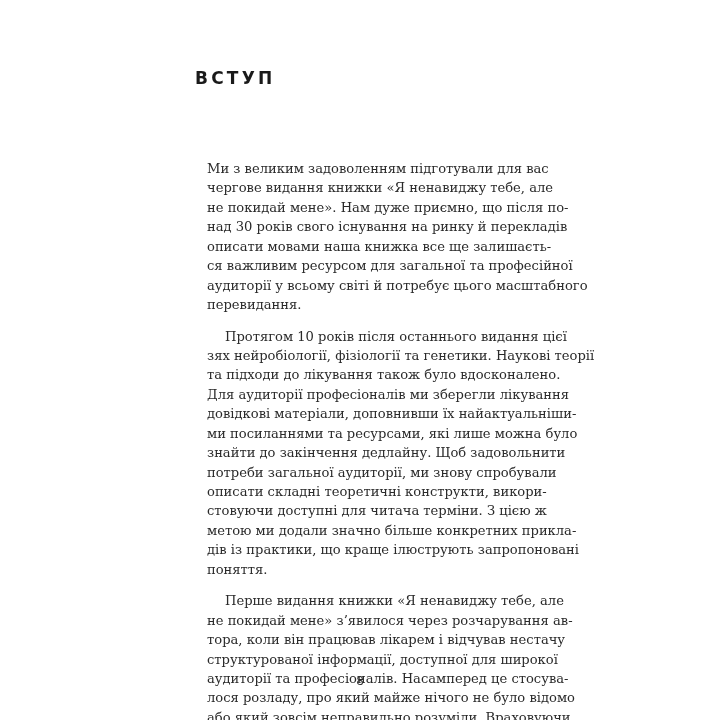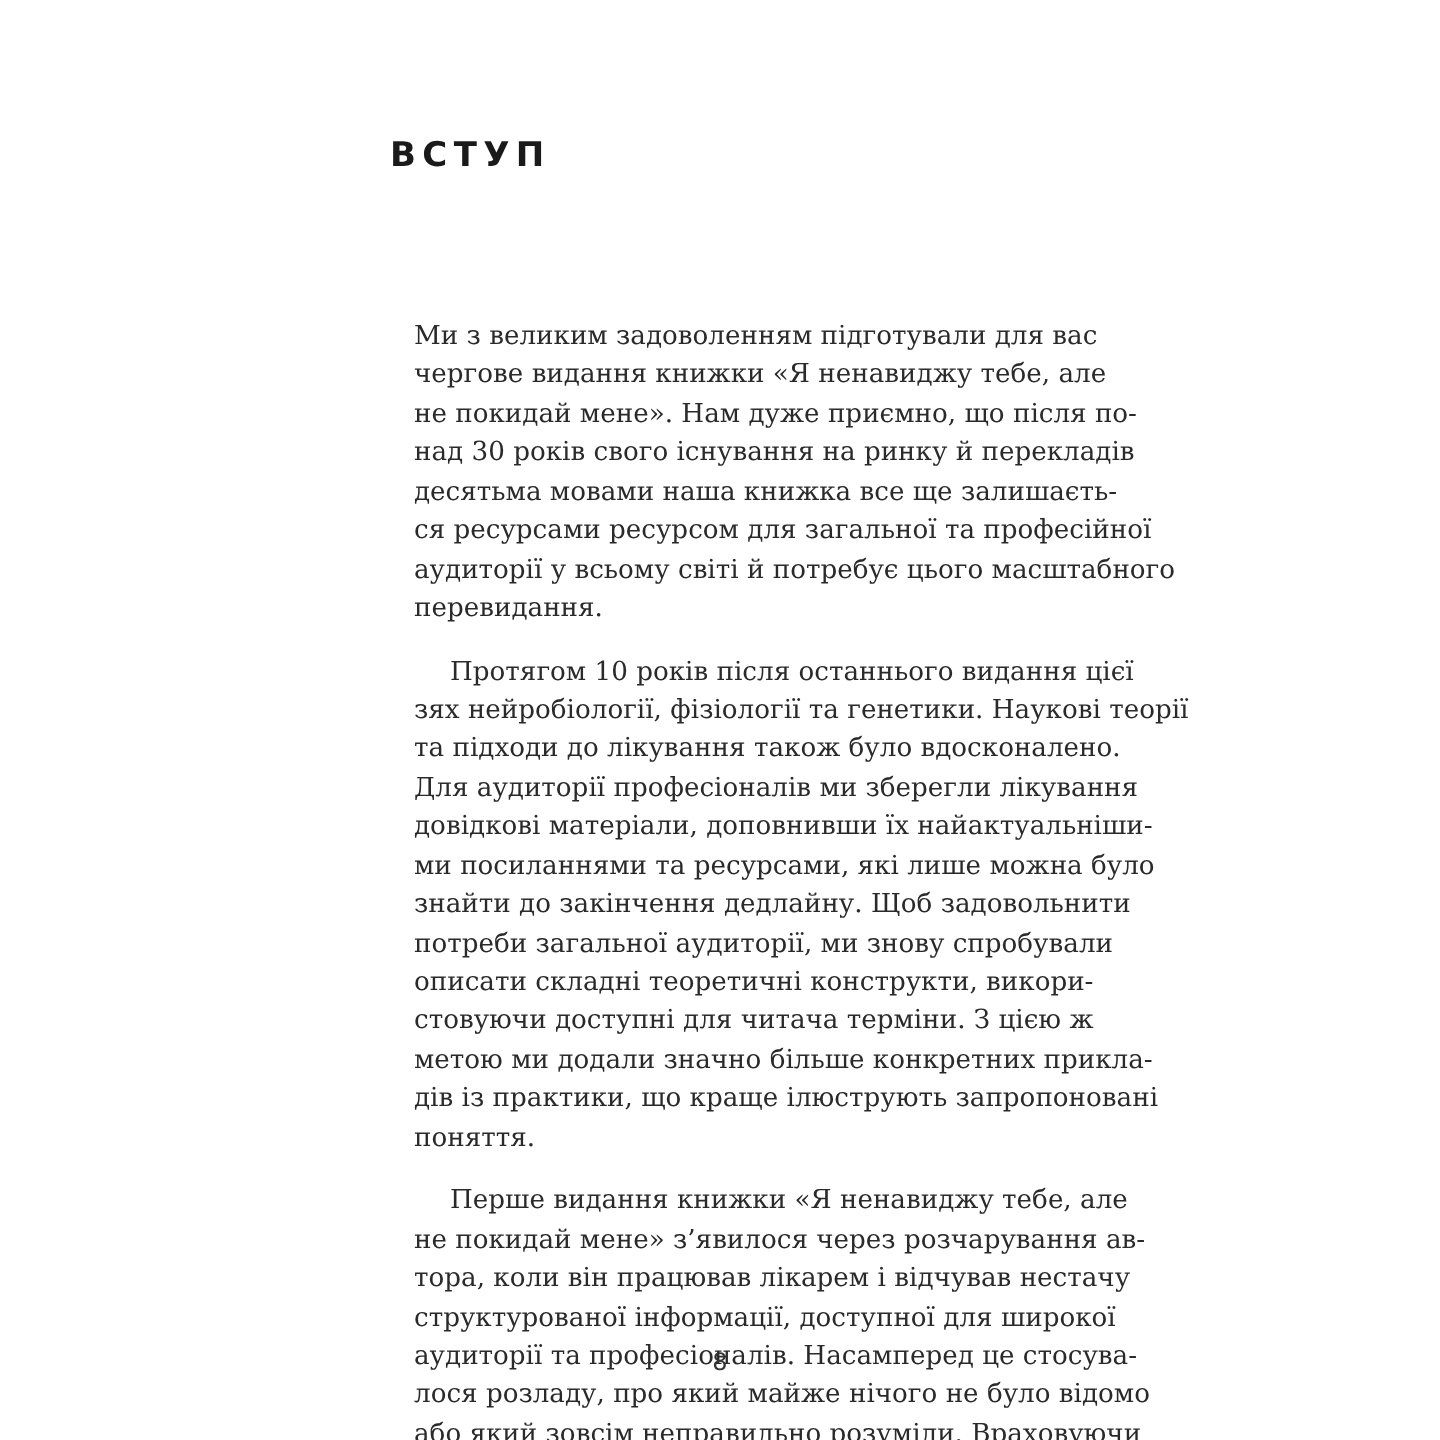--- a/index.html
+++ b/index.html
@@ -76,22 +76,22 @@
 
 <div class="page">
   <h1 class="heading">ВСТУП</h1>
 
   <div class="body-text">
     <div class="para">
       <span class="line">Ми з великим задоволенням підготували для вас</span>
       <span class="line">чергове видання книжки «Я ненавиджу тебе, але</span>
       <span class="line">не покидай мене». Нам дуже приємно, що після по-</span>
       <span class="line">над 30 років свого існування на ринку й перекладів</span>
-      <span class="line">десятьма мовами наша книжка все ще залишаєть-</span>
-      <span class="line">ся ресурсами ресурсом для загальної та професійної</span>
+      <span class="line">описати мовами наша книжка все ще залишаєть-</span>
+      <span class="line">ся важливим ресурсом для загальної та професійної</span>
       <span class="line">аудиторії у всьому світі й потребує цього масштабного</span>
       <span class="line last">перевидання.</span>
     </div>
     <div class="para">
       <span class="line indent">Протягом 10 років після останнього видання цієї</span>
       <span class="line">зях нейробіології, фізіології та генетики. Наукові теорії</span>
       <span class="line">та підходи до лікування також було вдосконалено.</span>
       <span class="line">Для аудиторії професіоналів ми зберегли лікування</span>
       <span class="line">довідкові матеріали, доповнивши їх найактуальніши-</span>
       <span class="line">ми посиланнями та ресурсами, які лише можна було</span>

